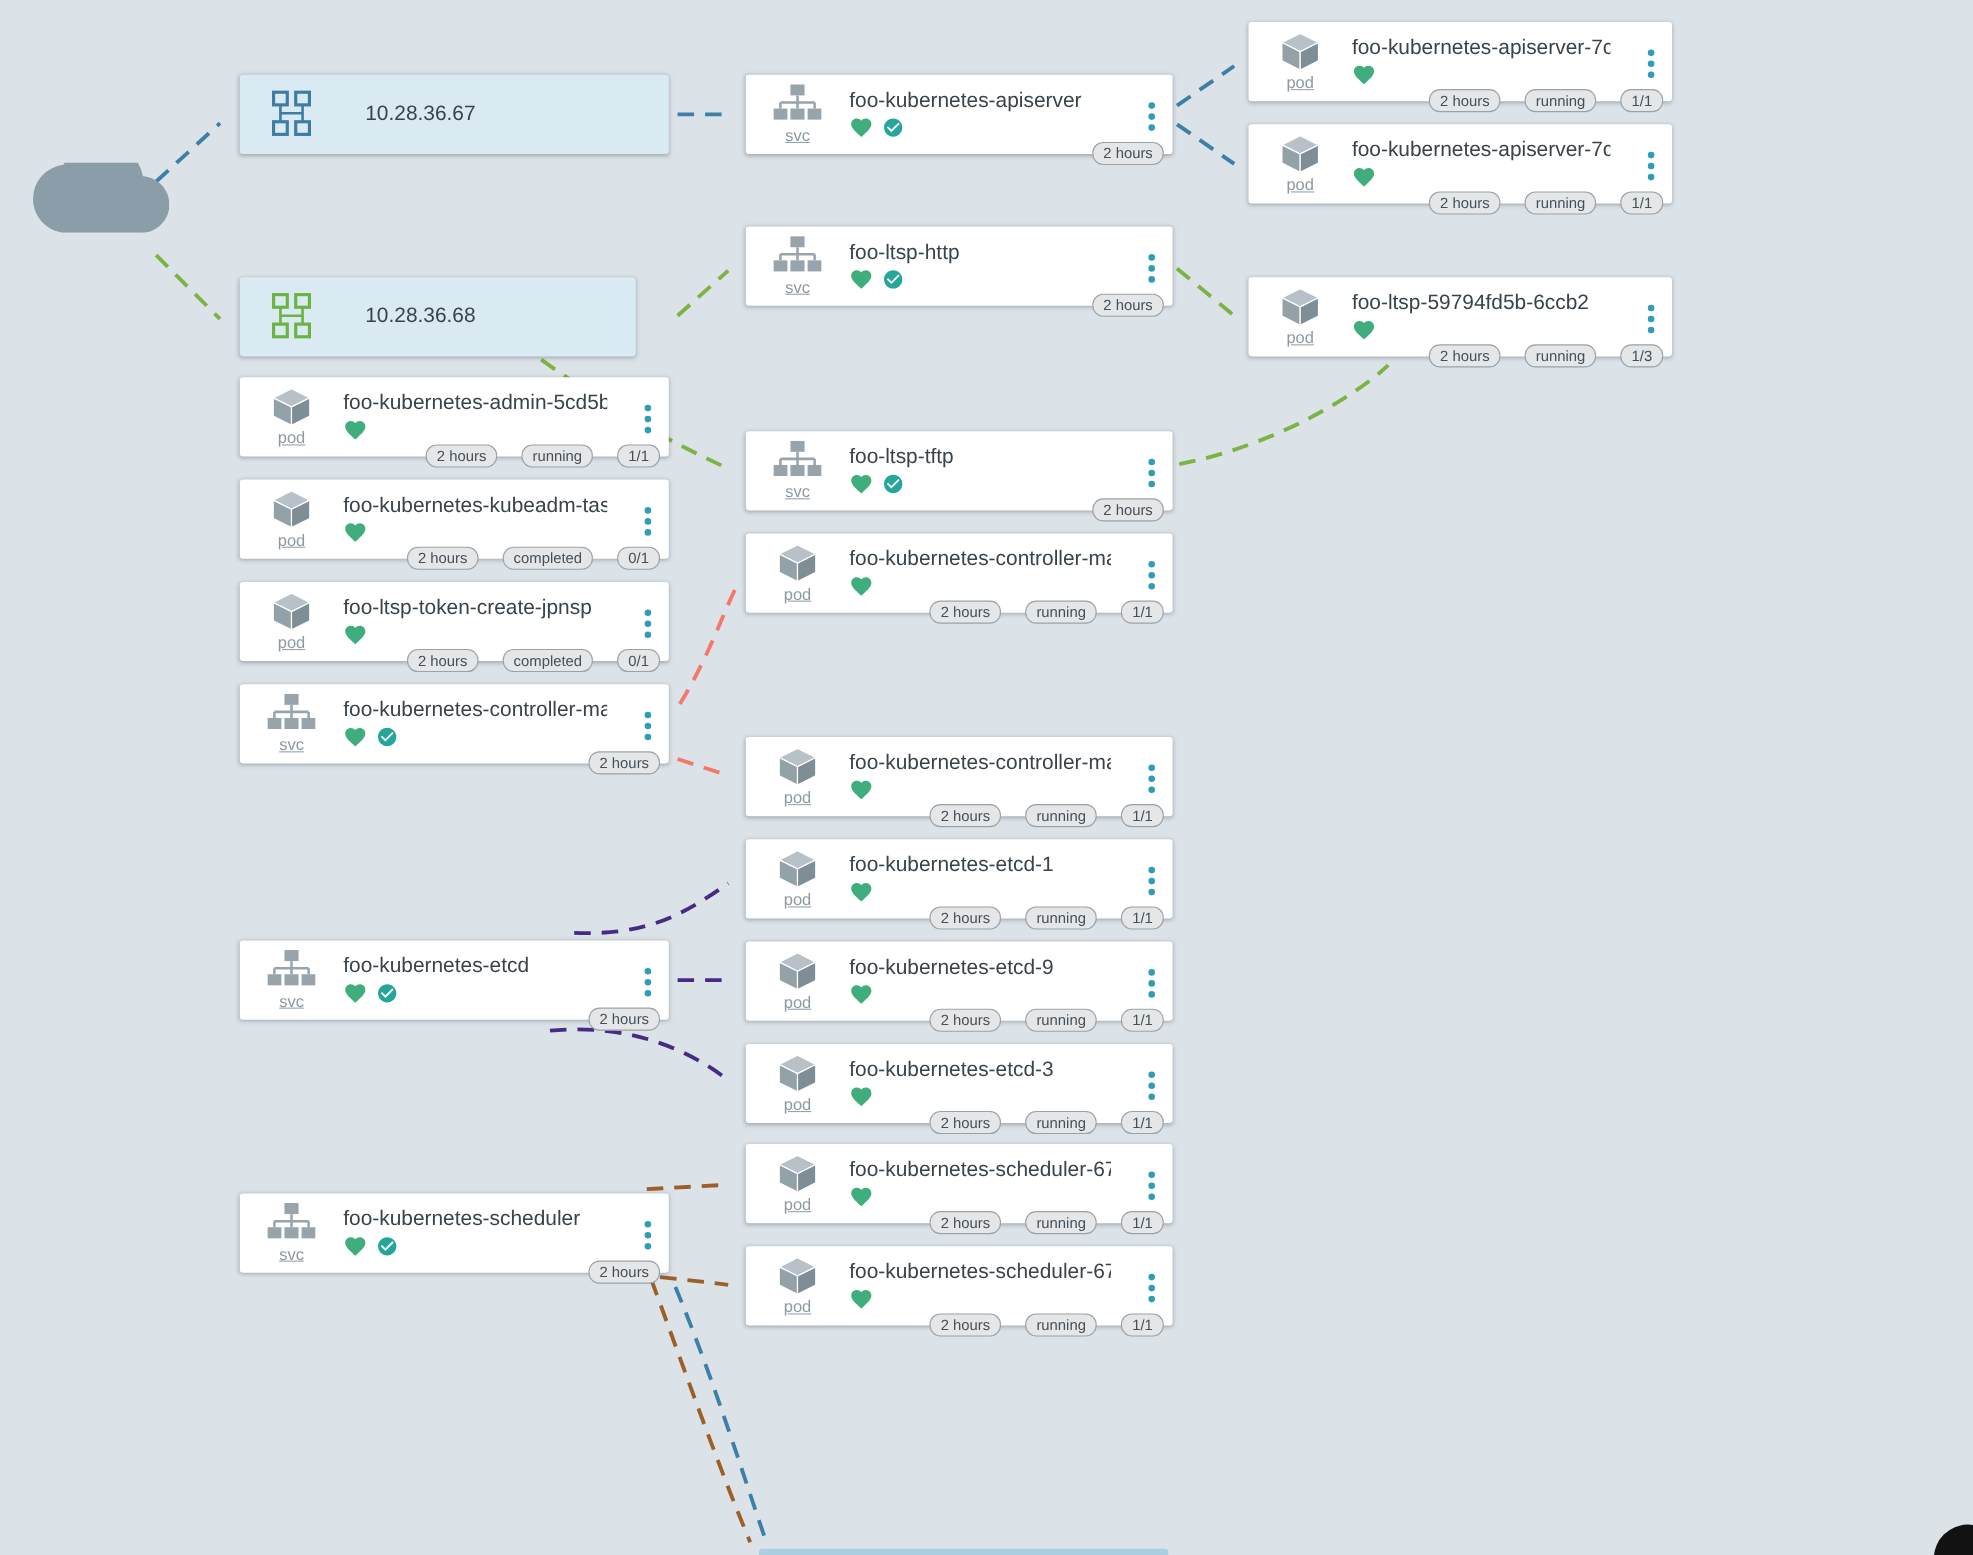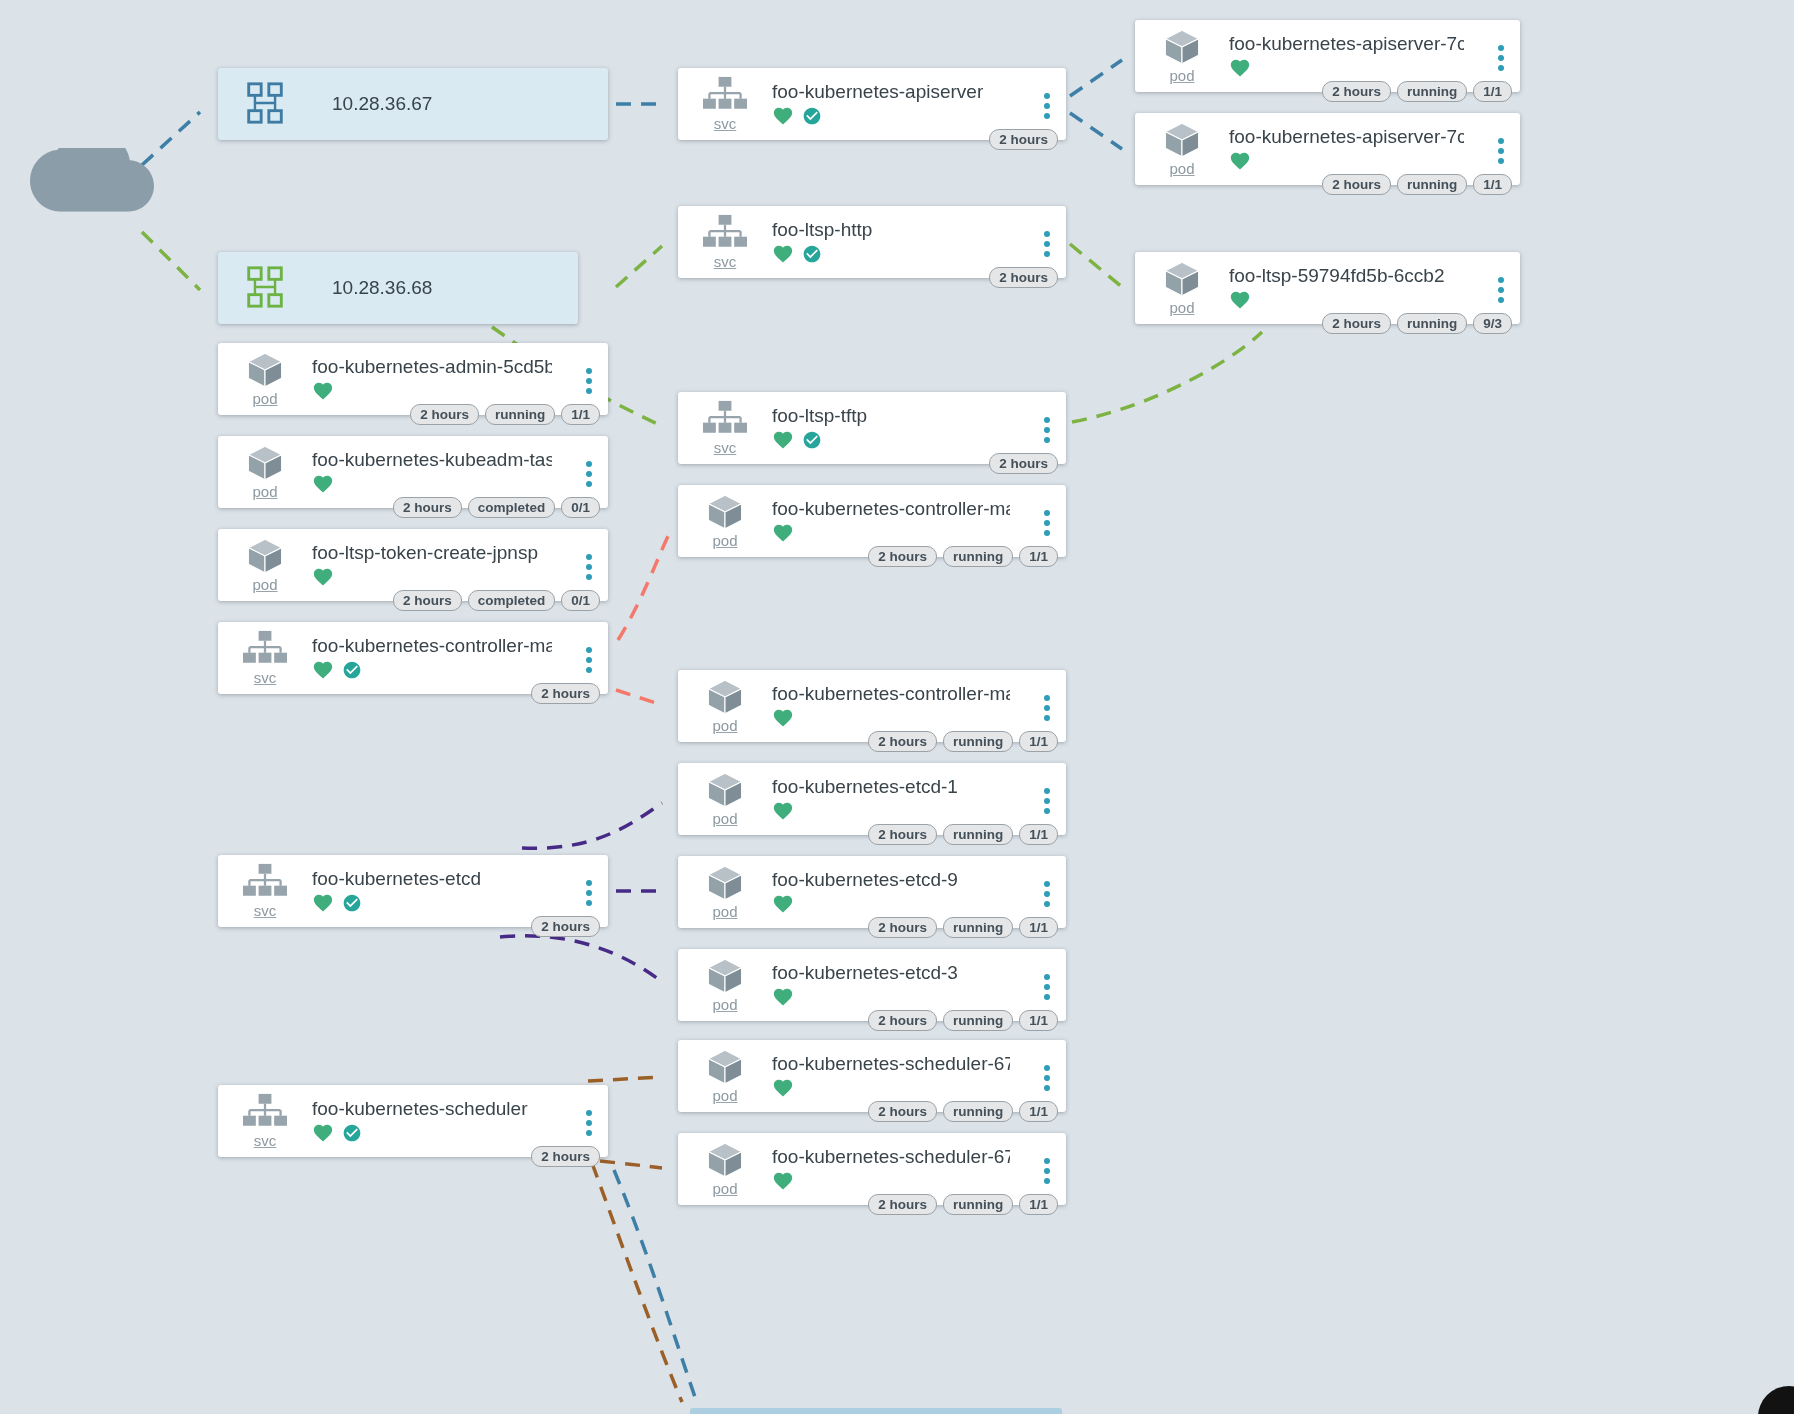--- a/index.html
+++ b/index.html
@@ -28,21 +28,21 @@
   .gray-ic{color:#97a4ac;}
   .tlabel{font-size:15px;color:#8d99a0;line-height:16px;margin-top:2px;}
   .title{position:absolute;left:94px;top:13px;right:56px;font-size:19px;color:#39434a;
          white-space:nowrap;overflow:hidden;text-overflow:clip;}
   .host .title{top:25px;right:16px;margin-left:20px;}
   .sicons{position:absolute;left:94px;top:37px;display:flex;gap:8px;align-items:center;}
   .heart{width:22px;height:22px;fill:#3fae7c;}
   .check{width:20px;height:20px;fill:#26a69a;}
   .kebab{position:absolute;right:14px;top:23px;display:flex;flex-direction:column;gap:4px;cursor:pointer;padding:2px;}
   .kebab i{width:6px;height:6px;border-radius:50%;background:#2f9db8;display:block;}
-  .badges{position:absolute;right:8px;bottom:-10px;display:flex;gap:6px;z-index:3;font-weight:bold;}
+  .badges{position:absolute;right:8px;bottom:-10px;display:flex;gap:22px;z-index:3;}
   .badge{background:#e4e6e7;border:1px solid #9aa2a8;border-radius:10px;padding:0 9px;
          font-size:13.5px;line-height:19px;color:#44505a;white-space:nowrap;}
 
   .strip{position:absolute;left:690px;top:1408px;width:372px;height:8px;background:#abcfe0;
          border-radius:3px;z-index:2;}
   .corner{position:absolute;left:1758px;top:1386px;width:62px;height:62px;border-radius:50%;
           background:#121212;z-index:4;}
   .defs-hidden{position:absolute;width:0;height:0;overflow:hidden;}
 </style>
 </head>
@@ -603,20 +603,20 @@
         </svg>
       </div>
     <div class="kebab">
         <i></i>
         <i></i>
         <i></i>
       </div>
     <div class="badges">
       <span class="badge">2 hours</span>
       <span class="badge">running</span>
-      <span class="badge">9/3</span>
+      <span class="badge">1/3</span>
     </div>
   </div>
 
   <div class="strip"></div>
   <div class="corner"></div>
 
 </div>
 
 </body></html>

